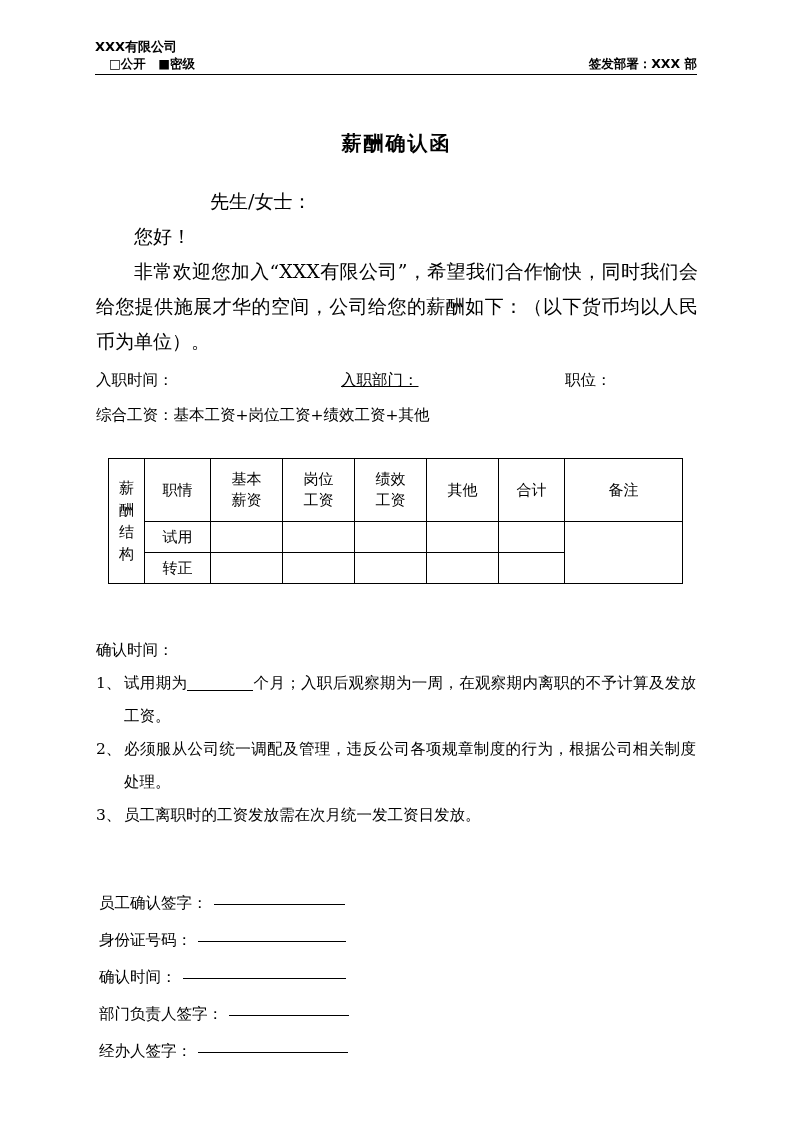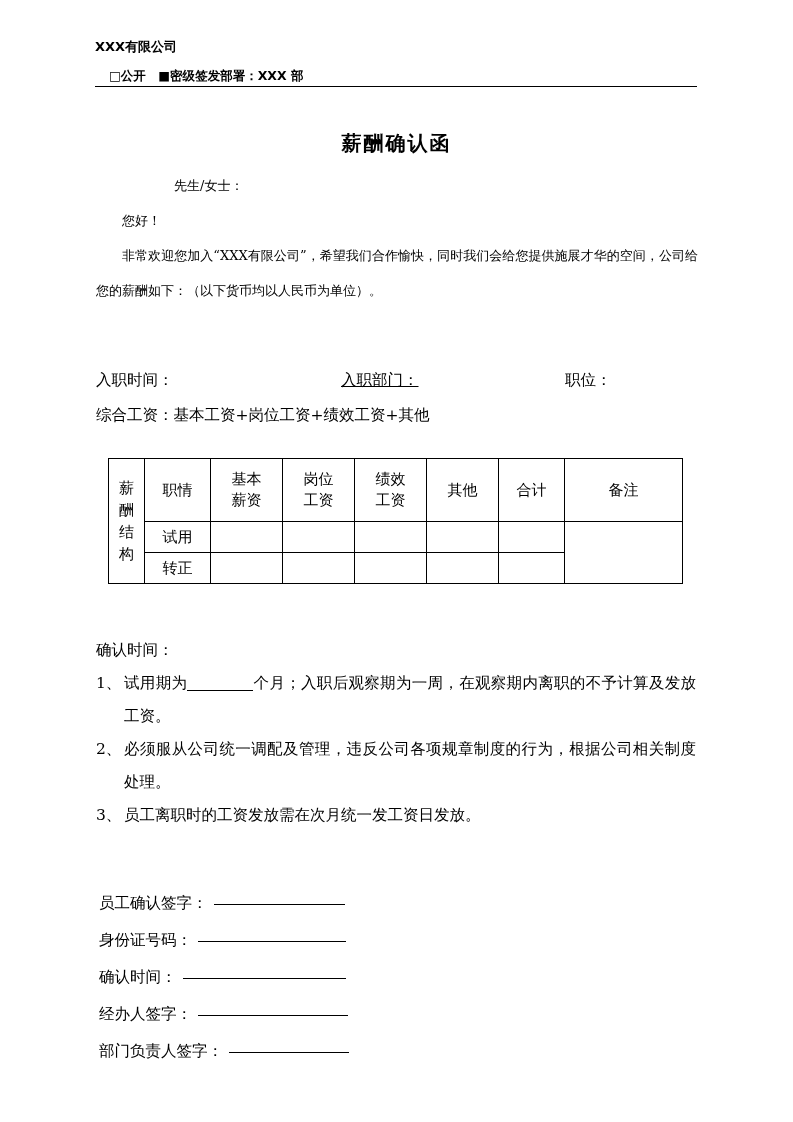--- a/index.html
+++ b/index.html
@@ -33,23 +33,23 @@
     width: 602px;
   }
   .company-name {
     font-family: "DejaVu Sans", "Liberation Sans", sans-serif;
     font-weight: bold;
     font-size: 13px;
     line-height: 18px;
     letter-spacing: 0px;
   }
   .classify-row {
-    margin-top: 12px;
     display: flex;
     align-items: flex-end;
+    justify-content: space-between;
     border-bottom: 1.6px solid #000;
     padding-bottom: 2px;
     font-family: "DejaVu Sans", "Liberation Sans", sans-serif;
     font-weight: bold;
     font-size: 12.5px;
     line-height: 16px;
   }
   .classify-left {
     padding-left: 14px;
     white-space: pre;
@@ -68,23 +68,23 @@
     font-family: "DejaVu Serif", "Liberation Serif", serif;
     font-weight: bold;
     font-size: 20px;
     letter-spacing: 2px;
   }
 
   
   .body-block {
     position: absolute;
     left: 96px;
-    top: 168px;
+    top: 184px;
     width: 602px;
-    font-size: 13px;
+    font-size: 19px;
     line-height: 35px;
   }
   .salutation {
     text-indent: 6em;
   }
   .greeting {
     text-indent: 2em;
   }
   .para {
     text-indent: 2em;
@@ -335,22 +335,22 @@
     </div>
     <div class="sig-line">
       <span class="sig-label">身份证号码：</span>
       <span class="sig-rule rule-w2"></span>
     </div>
     <div class="sig-line">
       <span class="sig-label">确认时间：</span>
       <span class="sig-rule rule-w3"></span>
     </div>
     <div class="sig-line">
+      <span class="sig-label">部门负责人签字：</span>
+      <span class="sig-rule rule-w5"></span>
+    </div>
+    <div class="sig-line">
       <span class="sig-label">经办人签字：</span>
       <span class="sig-rule rule-w4"></span>
     </div>
-    <div class="sig-line">
-      <span class="sig-label">部门负责人签字：</span>
-      <span class="sig-rule rule-w5"></span>
-    </div>
   </div>
 
 </div>
 
 </body></html>

